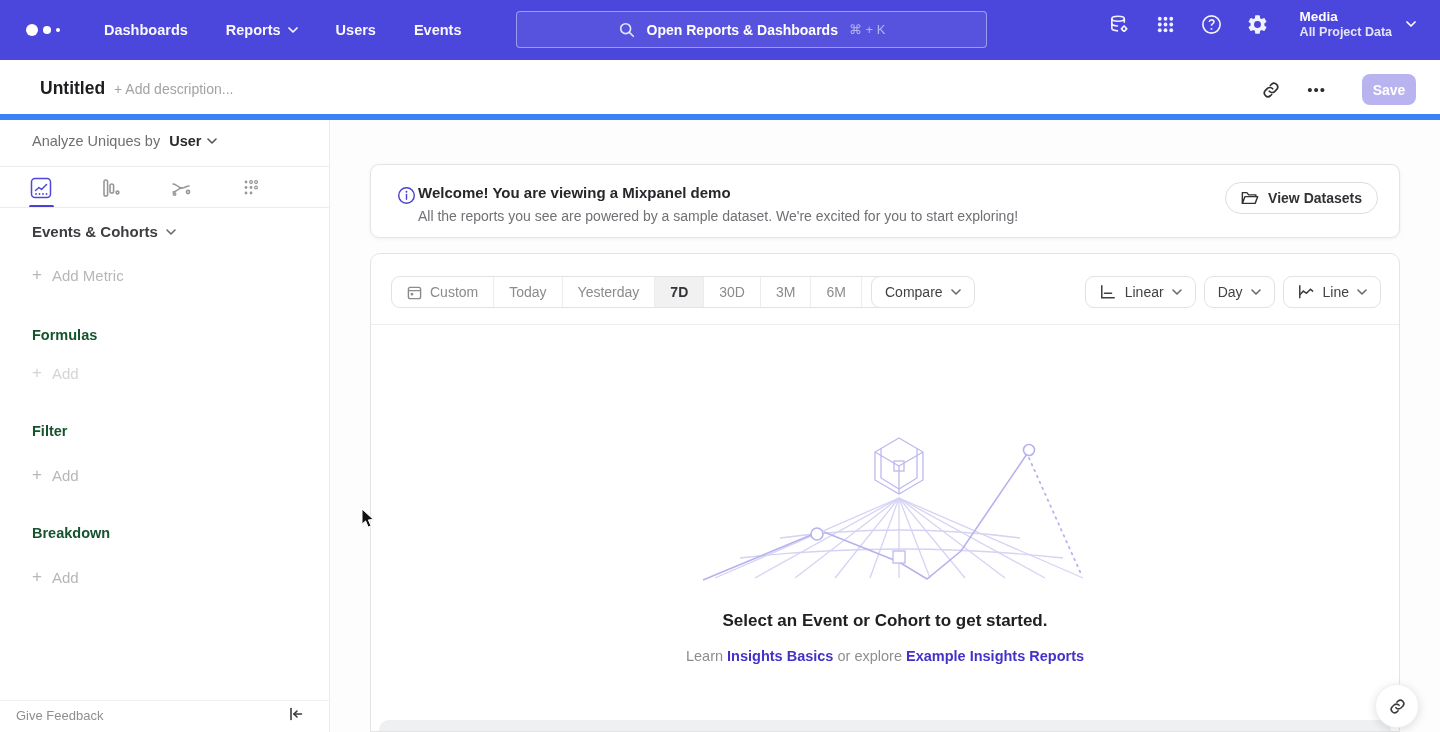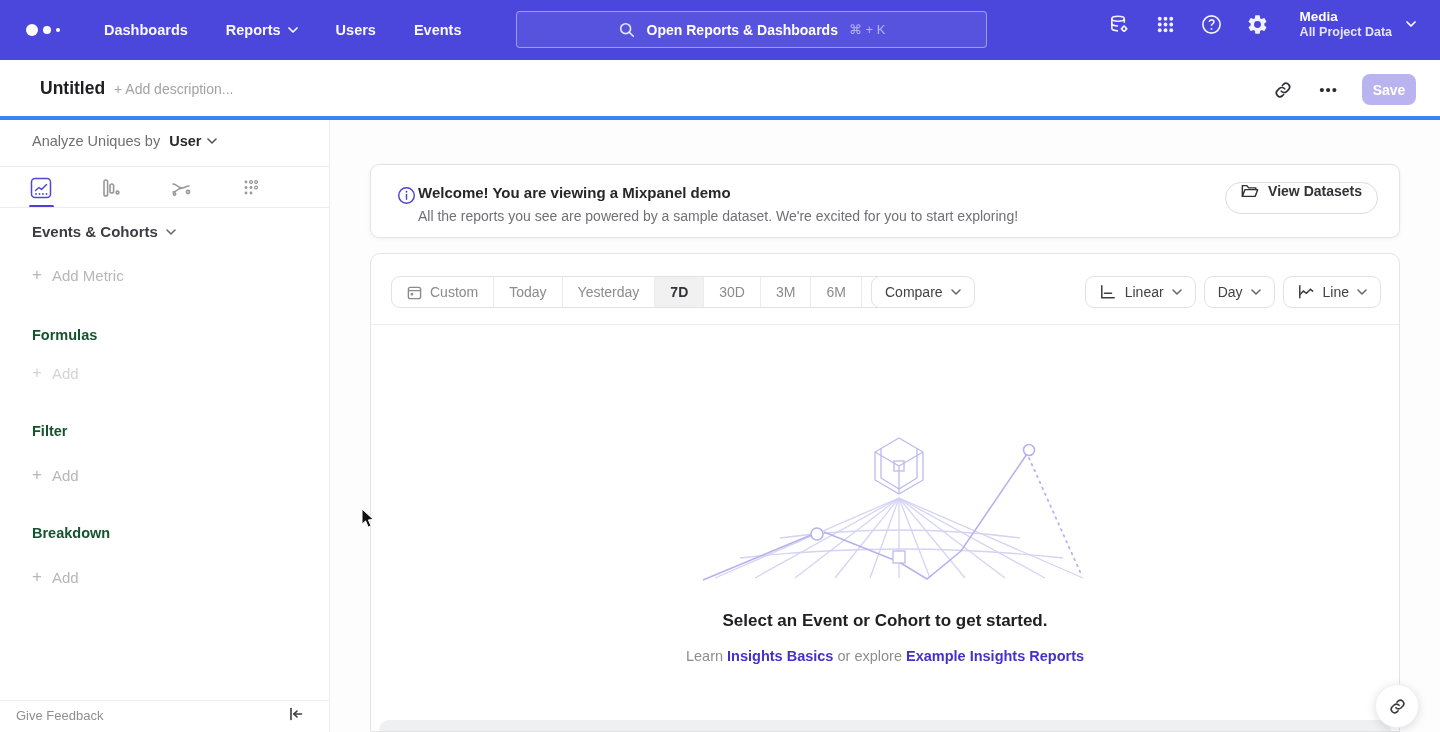--- a/index.html
+++ b/index.html
@@ -25,28 +25,28 @@
   .search .lbl { font-size:14px; font-weight:700; color:#fff; }
   .search .kbd { font-size:13px; color:rgba(255,255,255,.55); }
   .nav-right { position:absolute; right:24px; top:0; height:48px; display:flex; align-items:center; gap:23px; }
   .nav-icon { width:23px; height:23px; color:rgba(255,255,255,.93); cursor:pointer; display:flex; }
   .project { display:flex; align-items:center; gap:14px; margin-left:8px; cursor:pointer; }
   .project .pname { font-size:13.5px; font-weight:700; line-height:17px; }
   .project .pscope { font-size:12.5px; font-weight:700; color:rgba(255,255,255,.85); line-height:15px; }
 
   
   .header { position:absolute; top:60px; left:0; width:1440px; height:60px; background:#fff;
-            border-bottom:4px solid #3b82f6; }
+            border-bottom:6px solid #3b82f6; }
   .title { position:absolute; left:40px; top:18px; font-size:17.5px; font-weight:700; color:#1e1e21; }
   .desc { position:absolute; left:114px; top:21px; font-size:14px; color:#a3a3a3; cursor:text; }
   .hdr-actions { position:absolute; right:24px; top:14px; display:flex; align-items:center; gap:24px; }
   .icon-btn { width:22px; height:22px; color:#2f2f33; cursor:pointer; display:flex; align-items:center; }
   .dots { font-size:15px; letter-spacing:1px; color:#2f2f33; cursor:pointer; }
   .save-btn { width:54px; height:31px; border:none; border-radius:8px; background:#b9b3ef;
-              color:#fff; font-size:14px; font-weight:700; font-family:inherit; }
+              color:#fff; font-size:14px; font-weight:700; font-family:inherit;margin-left:12px; }
 
   
   .sidebar { position:absolute; top:120px; left:0; width:330px; height:612px; background:#fff;
              border-right:1px solid #ececec; }
   .sb-row { position:absolute; left:32px; }
   .analyze { top:13px; display:flex; align-items:center; gap:6px; font-size:14.5px; color:#6f6f73; }
   .analyze b { color:#2a2a2e; font-weight:700; margin-left:3px; }
   .sb-div { position:absolute; left:0; width:330px; border-top:1px solid #ededed; }
   .tabs { position:absolute; top:48px; left:30px; display:flex; gap:24px; height:39px; }
   .tab { width:46px; display:flex; align-items:center; justify-content:flex-start; position:relative;
@@ -72,21 +72,21 @@
 
   
   .main { position:absolute; top:120px; left:330px; width:1110px; height:612px; background:#fdfdfd; }
 
   .banner { position:absolute; left:40px; top:44px; width:1030px; height:74px; background:#fff;
             border:1px solid #e4e4e6; border-radius:9px; box-shadow:0 1px 4px rgba(0,0,0,.05); }
   .info-ic { position:absolute; left:26px; top:21px; width:19px; height:19px; color:#4c43cf; }
   .banner-title { position:absolute; left:47px; top:19px; font-size:15px; font-weight:700; color:#27272b; }
   .banner-body { position:absolute; left:47px; top:43px; font-size:14px; color:#707075; }
   .view-ds { position:absolute; right:21px; top:17px; height:32px; padding:0 15px; display:flex;
-             align-items:flex-start; gap:9px; border:1px solid #ddddde; border-radius:17px; background:#fff;
+             align-items:center; gap:9px; border:1px solid #ddddde; border-radius:17px; background:#fff;
              font-size:14px; font-weight:700; color:#323236; font-family:inherit; cursor:pointer; }
 
   .card { position:absolute; left:40px; top:133px; width:1030px; height:479px; background:#fff;
           border:1px solid #e4e4e6; border-radius:10px 10px 0 0;padding-left:25px; }
   .controls { position:absolute; top:22px; left:0; width:100%; height:32px; }
   .seg { position:absolute; left:20px; display:flex; height:32px; border:1px solid #e2e2e4;
          border-radius:9px; overflow:hidden; background:#fff; }
   .seg .it { display:flex; align-items:center; gap:8px; padding:0 15px; font-size:14px; color:#8b8b8f;
              border-right:1px solid #ececee; cursor:pointer; white-space:nowrap; }
   .seg .it:last-child { border-right:none; }

